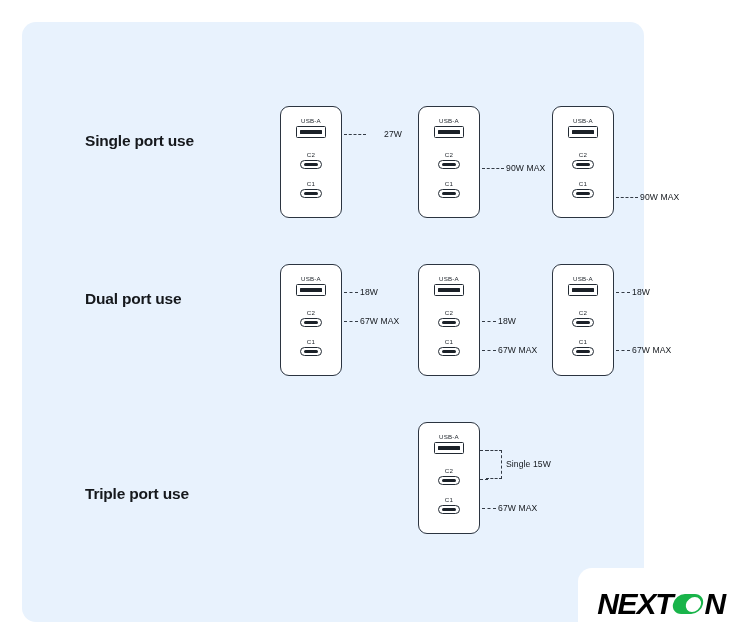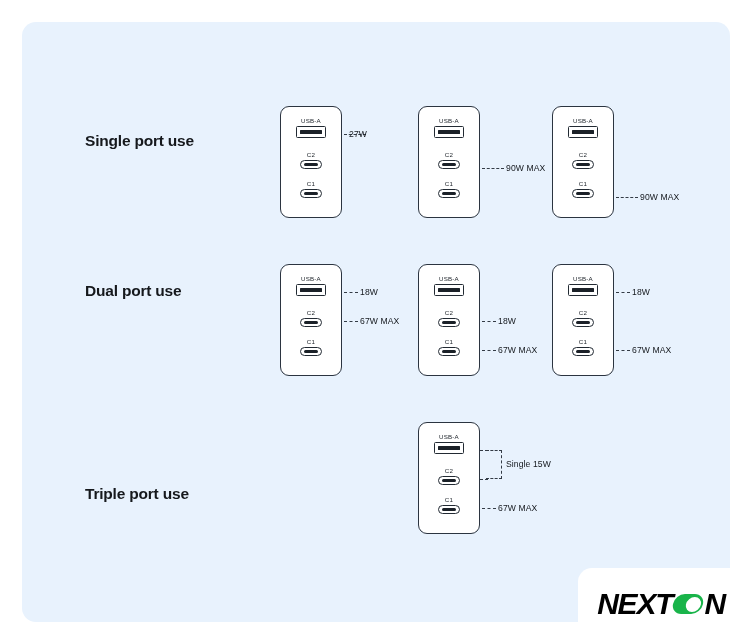--- a/index.html
+++ b/index.html
@@ -21,21 +21,21 @@
     width: 744px;
     height: 640px;
     background: #ffffff;
   }
 
   
   #panel {
     position: absolute;
     left: 22px;
     top: 22px;
-    width: 708px;
+    width: 622px;
     height: 600px;
     background: #e8f2fd;
     border-radius: 14px;
   }
 
   
   .row-title {
     position: absolute;
     font-size: 15.5px;
     font-weight: bold;
@@ -208,21 +208,21 @@
           </div>
       </div>
       <div class="port-block" style="top:73px;">
         <div class="port-label">C1</div>
         <div class="usb-c-port">
             <i></i>
           </div>
       </div>
     </div>
     <div class="leader" style="left:322px; top:112px; width:22px;"></div>
-    <div class="leader-label" style="left:327px; top:107px;text-align:center;">27W</div>
+    <div class="leader-label" style="left:362px; top:107px;text-align:center;">27W</div>
 
     <div class="charger" style="left:396px; top:84px;">
       <div class="port-block" style="top:10px;">
         <div class="port-label">USB-A</div>
         <div class="usb-a-port">
             <i></i>
           </div>
       </div>
       <div class="port-block" style="top:44px;">
         <div class="port-label">C2</div>
@@ -256,21 +256,21 @@
       <div class="port-block" style="top:73px;">
         <div class="port-label">C1</div>
         <div class="usb-c-port">
             <i></i>
           </div>
       </div>
     </div>
     <div class="leader" style="left:594px; top:175px; width:22px;"></div>
     <div class="leader-label" style="left:618px; top:170px;">90W MAX</div>
 
-    <div class="row-title" style="left:63px; top:260px;">Dual port use</div>
+    <div class="row-title" style="left:63px; top:268px;">Dual port use</div>
 
     <div class="charger" style="left:258px; top:242px;">
       <div class="port-block" style="top:10px;">
         <div class="port-label">USB-A</div>
         <div class="usb-a-port">
             <i></i>
           </div>
       </div>
       <div class="port-block" style="top:44px;">
         <div class="port-label">C2</div>

